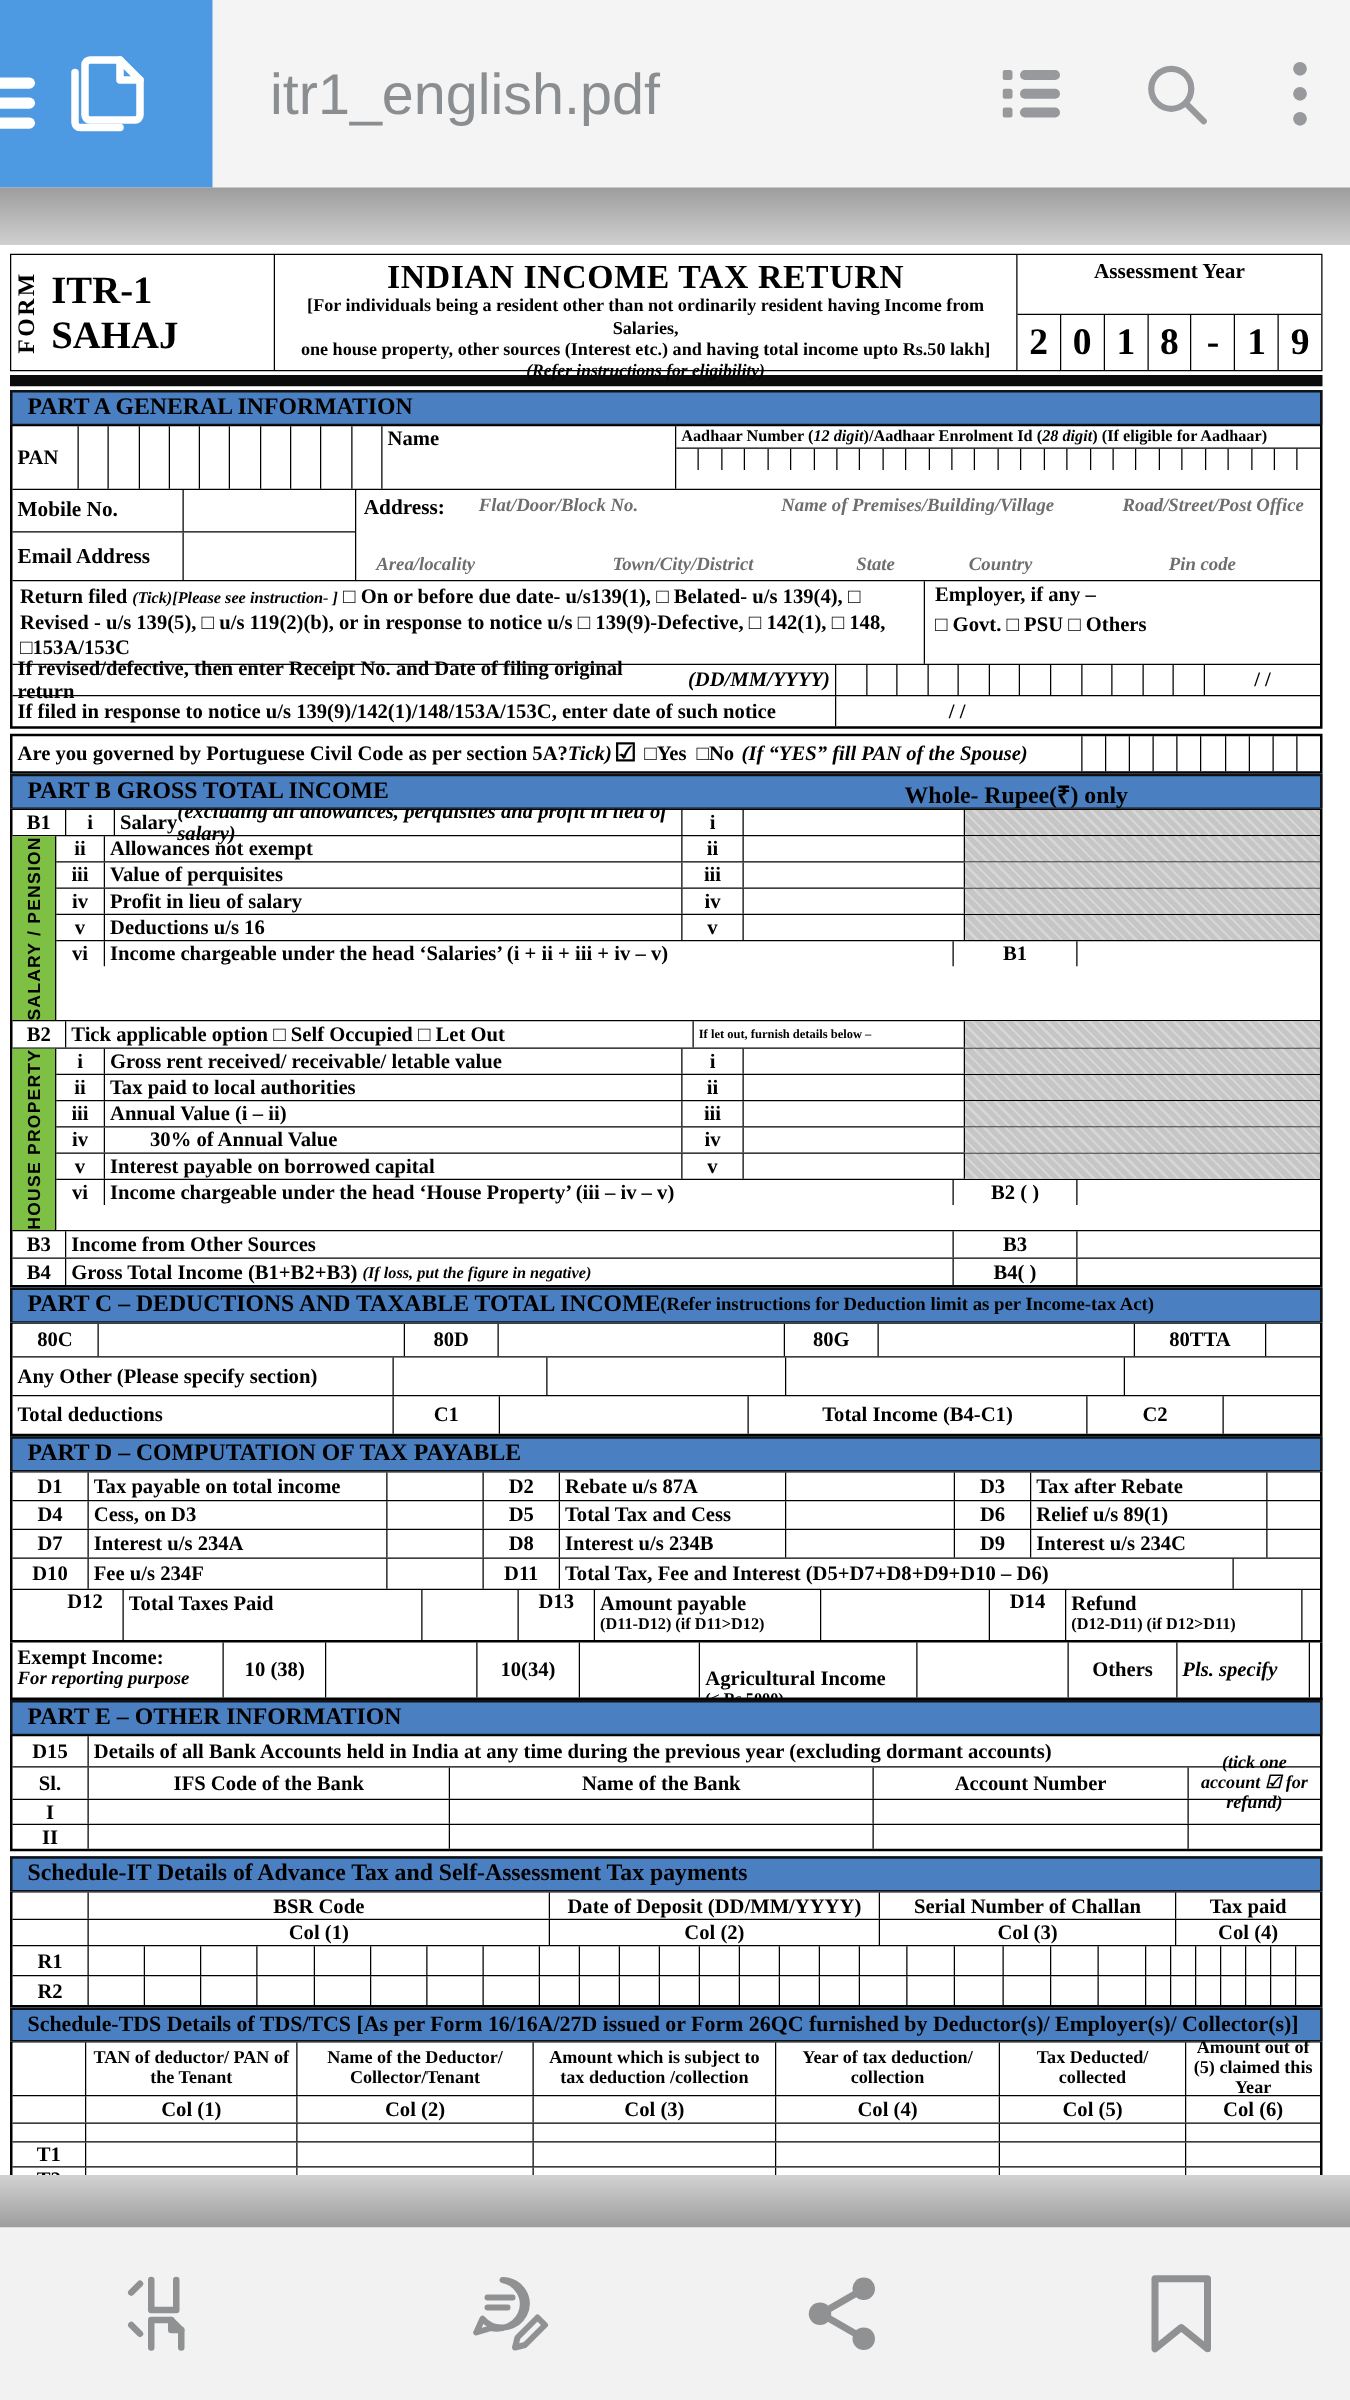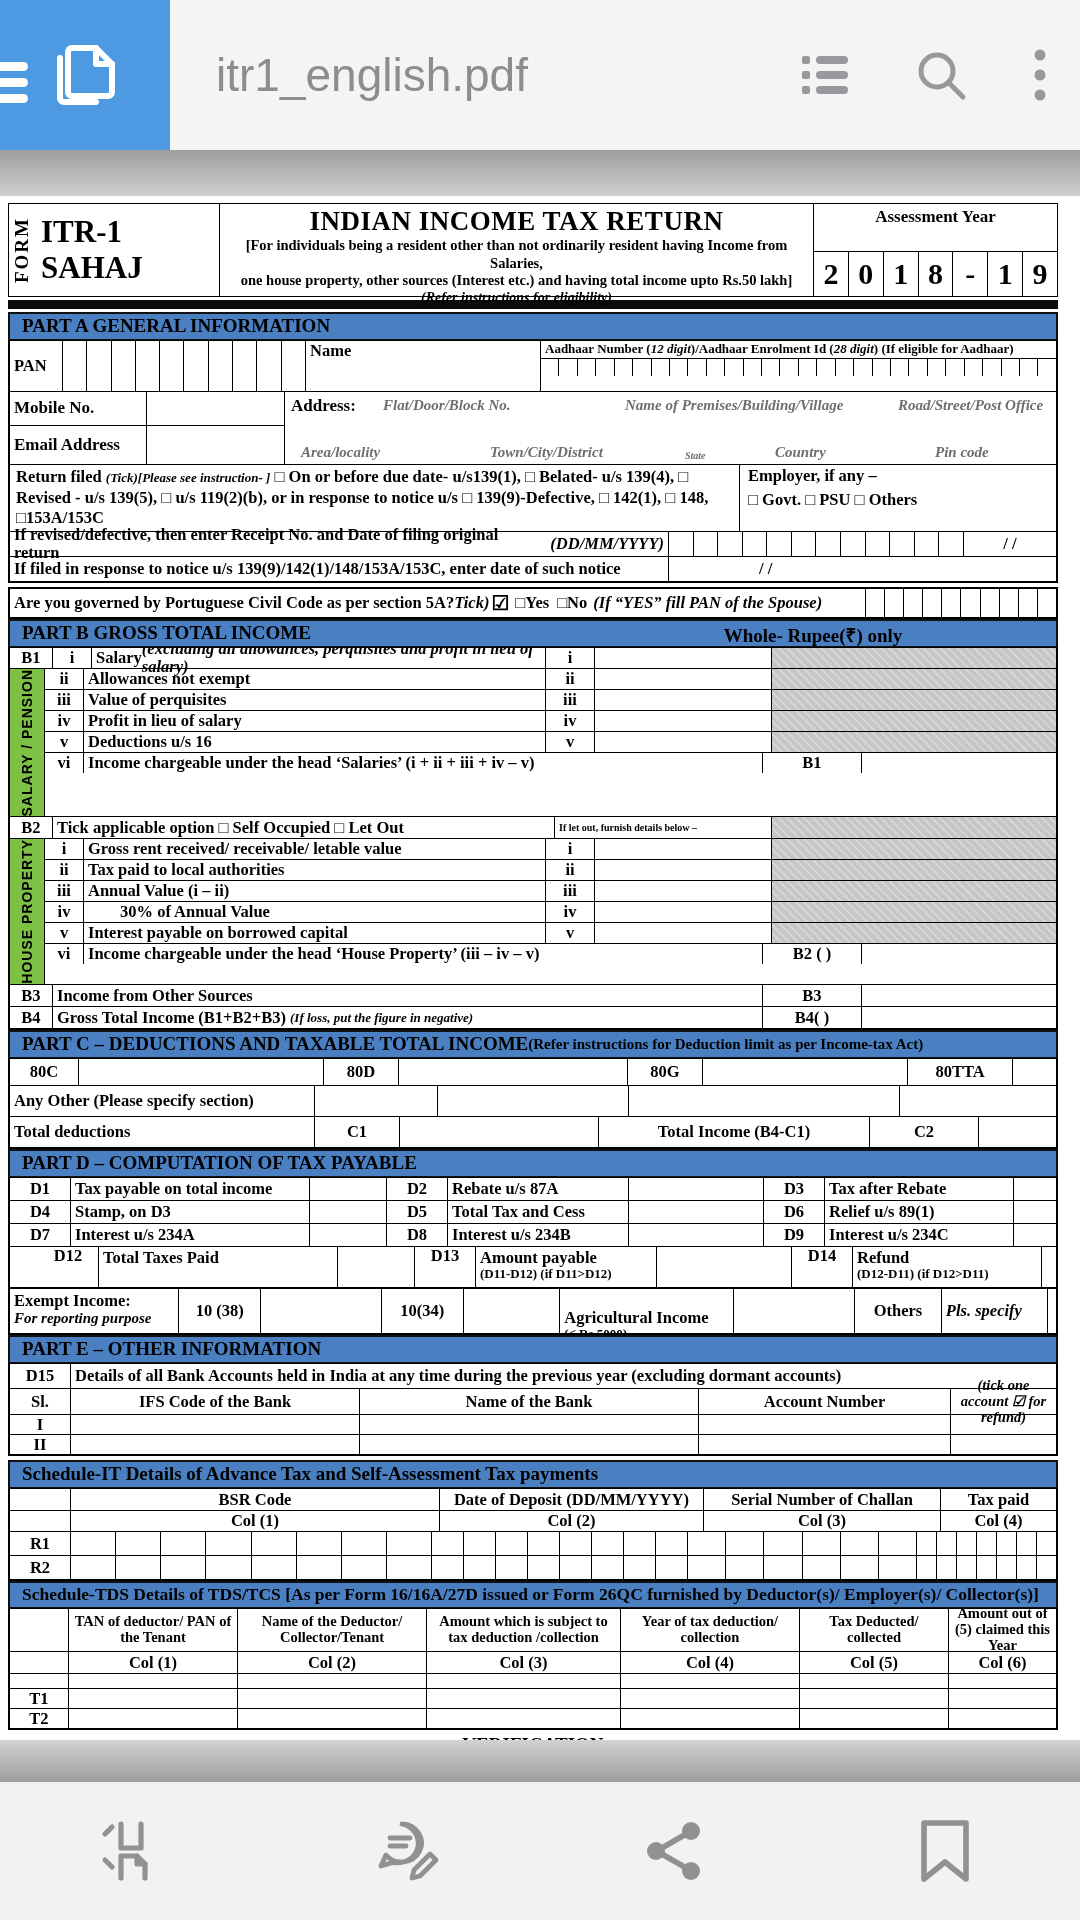--- a/index.html
+++ b/index.html
@@ -215,21 +215,21 @@
               <div class="c" style="flex:1;"></div>
             </div>
           </div>
           <div style="flex:1;position:relative;">
             <span style="position:absolute;left:6px;top:4px;font-size:17px;">Address:</span>
             <span class="hint" style="position:absolute;left:98px;top:5px;font-size:15px;">Flat/Door/Block No.</span>
             <span class="hint" style="position:absolute;left:340px;top:5px;font-size:15px;">Name of Premises/Building/Village</span>
             <span class="hint" style="position:absolute;left:613px;top:5px;font-size:15px;">Road/Street/Post Office</span>
             <span class="hint" style="position:absolute;left:16px;bottom:3px;font-size:15px;">Area/locality</span>
             <span class="hint" style="position:absolute;left:205px;bottom:3px;font-size:15px;">Town/City/District</span>
-            <span class="hint" style="position:absolute;left:400px;bottom:3px;font-size:10px;">State</span>
+            <span class="hint" style="position:absolute;left:400px;bottom:3px;font-size:15px;">State</span>
             <span class="hint" style="position:absolute;left:490px;bottom:3px;font-size:15px;">Country</span>
             <span class="hint" style="position:absolute;left:650px;bottom:3px;font-size:15px;">Pin code</span>
           </div>
         </div>
 
         <div class="row" style="height:66px;">
           <div class="c" style="flex:1;align-items:flex-start;display:block;padding:2px 6px;font-size:16.5px;line-height:1.25;">
             <span>Return filed </span><span class="it small">(Tick)[Please see instruction-  ]</span>
             <span>□ On or before due date- u/s139(1), □ Belated- u/s 139(4), □ Revised - u/s 139(5),  □ u/s 119(2)(b), or  in response to notice u/s  □ 139(9)-Defective,  □ 142(1),  □ 148, □153A/153C</span>
           </div>
@@ -467,38 +467,46 @@
           <div class="c" style="width:68px;"></div>
           <div class="c cnum" style="width:52px;">D2</div>
           <div class="c" style="width:172px;">Rebate u/s 87A</div>
           <div class="c" style="width:126px;"></div>
           <div class="c cnum" style="width:52px;">D3</div>
           <div class="c" style="width:180px;">Tax after Rebate</div>
           <div class="c" style="flex:1;border-right:none;"></div>
         </div>
         <div class="row" style="height:22px;">
           <div class="c cnum" style="width:52px;">D4</div>
-          <div class="c" style="width:230px;">Stamp, on D3</div>
+          <div class="c" style="width:230px;">Cess, on D3</div>
           <div class="c" style="width:68px;"></div>
           <div class="c cnum" style="width:52px;">D5</div>
           <div class="c" style="width:172px;">Total Tax and Cess</div>
           <div class="c" style="width:126px;"></div>
           <div class="c cnum" style="width:52px;">D6</div>
           <div class="c" style="width:180px;">Relief u/s 89(1)</div>
           <div class="c" style="flex:1;border-right:none;"></div>
         </div>
         <div class="row" style="height:22px;">
           <div class="c cnum" style="width:52px;">D7</div>
           <div class="c" style="width:230px;">Interest u/s 234A</div>
           <div class="c" style="width:68px;"></div>
           <div class="c cnum" style="width:52px;">D8</div>
           <div class="c" style="width:172px;">Interest u/s 234B</div>
           <div class="c" style="width:126px;"></div>
           <div class="c cnum" style="width:52px;">D9</div>
           <div class="c" style="width:180px;">Interest u/s 234C</div>
+          <div class="c" style="flex:1;border-right:none;"></div>
+        </div>
+        <div class="row" style="height:24px;">
+          <div class="c cnum" style="width:52px;">D10</div>
+          <div class="c" style="width:230px;">Fee u/s 234F</div>
+          <div class="c" style="width:68px;"></div>
+          <div class="c cnum" style="width:52px;">D11</div>
+          <div class="c" style="width:530px;">Total Tax, Fee and Interest (D5+D7+D8+D9+D10 – D6)</div>
           <div class="c" style="flex:1;border-right:none;"></div>
         </div>
         <div class="row" style="height:40px;">
           <div class="c cnum" style="width:52px;align-items:flex-start;justify-content:center;margin-left:28px;">D12</div>
           <div class="c" style="width:230px;align-items:flex-start;padding-top:2px;">Total Taxes Paid</div>
           <div class="c" style="width:68px;"></div>
           <div class="c cnum" style="width:52px;align-items:flex-start;justify-content:center;">D13</div>
           <div class="c" style="width:172px;display:block;padding-top:2px;">
             <div>Amount payable</div>
             <div class="small">(D11-D12) (if D11&gt;D12)</div>

